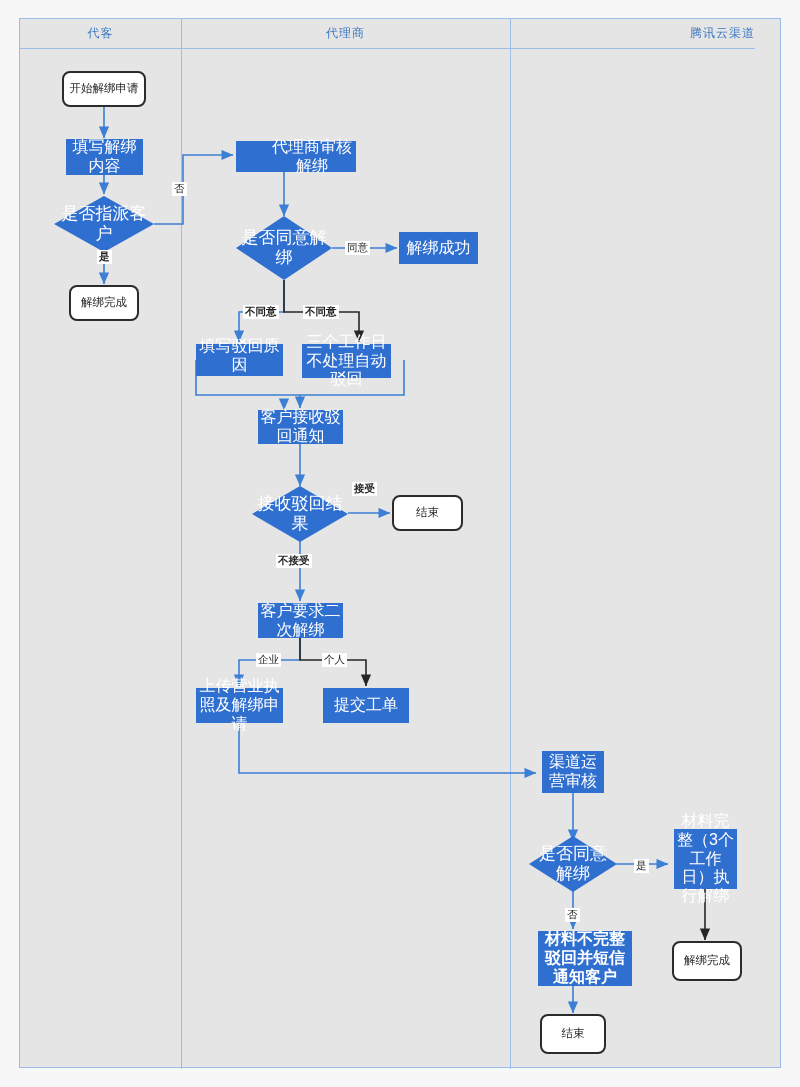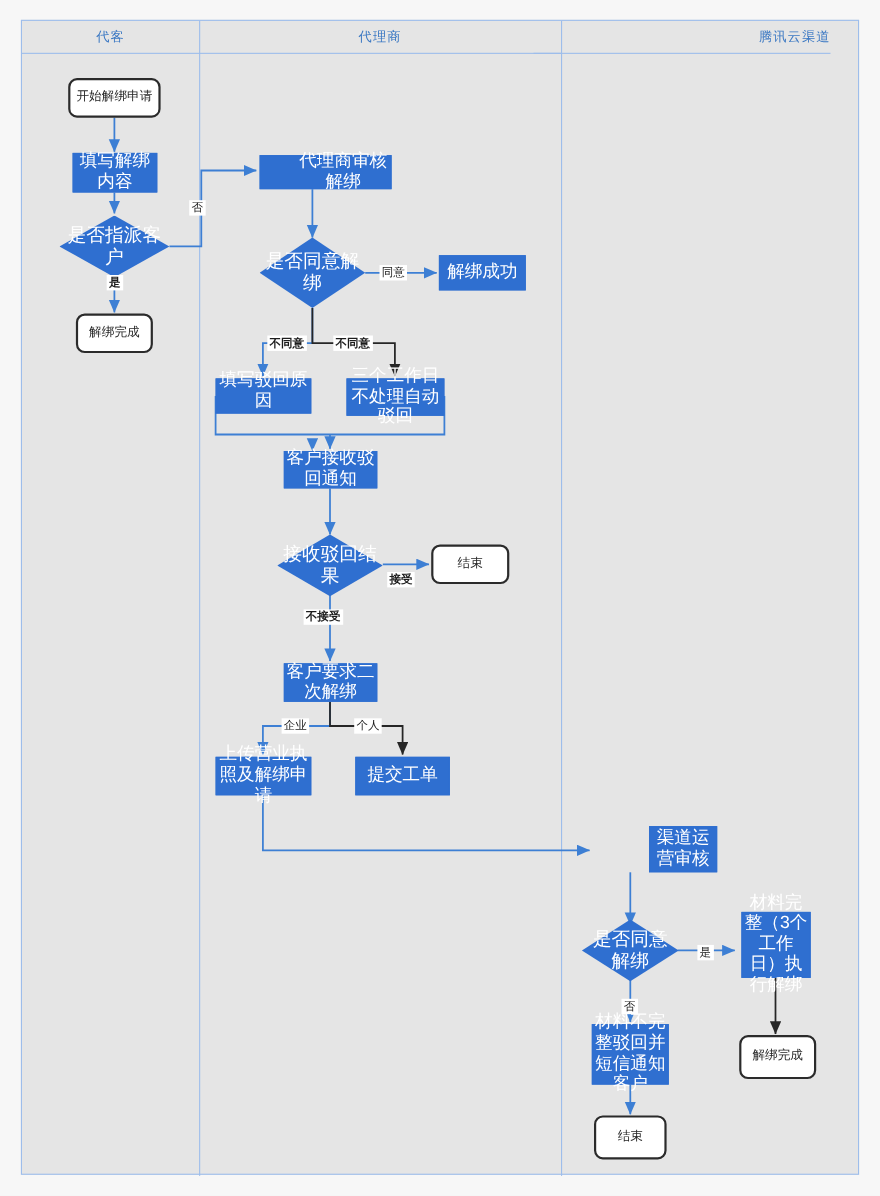--- a/index.html
+++ b/index.html
@@ -107,21 +107,21 @@
   </div>
 
   <div class="node proc" style="left:399px;top:232px;width:79px;height:32px;">
     <span>解绑成功</span>
   </div>
 
   <div class="node proc" style="left:196px;top:344px;width:87px;height:32px;align-items:flex-end;">
     <span>填写驳回原因</span>
   </div>
 
-  <div class="node proc" style="left:315px;top:344px;width:89px;height:34px;">
+  <div class="node proc" style="left:302px;top:344px;width:89px;height:34px;">
     <span>三个工作日不处理自动驳回</span>
   </div>
 
   <div class="node proc" style="left:258px;top:410px;width:85px;height:34px;">
     <span>客户接收驳回通知</span>
   </div>
 
   <div class="node diamond" style="left:252px;top:486px;width:96px;height:56px;">
     <div class="dshape"></div>
     <div class="dtext">接收驳回结果</div>
@@ -136,34 +136,34 @@
   </div>
 
   <div class="node proc" style="left:196px;top:688px;width:87px;height:35px;">
     <span>上传营业执照及解绑申请</span>
   </div>
 
   <div class="node proc" style="left:323px;top:688px;width:86px;height:35px;align-items:center;">
     <span>提交工单</span>
   </div>
 
-  <div class="node proc" style="left:542px;top:751px;width:62px;height:42px;margin-left:48px;">
+  <div class="node proc" style="left:542px;top:751px;width:62px;height:42px;">
     <span>渠道运营审核</span>
   </div>
 
   <div class="node diamond" style="left:529px;top:836px;width:88px;height:56px;">
     <div class="dshape"></div>
     <div class="dtext">是否同意解绑</div>
   </div>
 
   <div class="node proc" style="left:674px;top:829px;width:63px;height:60px;">
     <span>材料完整（3个工作日）执行解绑</span>
   </div>
 
-  <div class="node proc" style="left:538px;top:931px;width:70px;height:55px;">
+  <div class="node proc" style="left:538px;top:931px;width:94px;height:55px;font-weight:bold;">
     <span>材料不完整驳回并短信通知客户</span>
   </div>
 
   <div class="node term" style="left:672px;top:941px;width:70px;height:40px;">
     <span>解绑完成</span>
   </div>
 
   <div class="node term" style="left:540px;top:1014px;width:66px;height:40px;">
     <span>结束</span>
   </div>
@@ -176,21 +176,21 @@
   </div>
   <div class="elabel" style="left:345px;top:241px;">
     <span>同意</span>
   </div>
   <div class="elabel b" style="left:243px;top:305px;">
     <span>不同意</span>
   </div>
   <div class="elabel b" style="left:303px;top:305px;">
     <span>不同意</span>
   </div>
-  <div class="elabel b" style="left:352px;top:520px;">
+  <div class="elabel b" style="left:352px;top:482px;">
     <span>接受</span>
   </div>
   <div class="elabel b" style="left:276px;top:554px;">
     <span>不接受</span>
   </div>
   <div class="elabel" style="left:256px;top:653px;">
     <span>企业</span>
   </div>
   <div class="elabel" style="left:322px;top:653px;">
     <span>个人</span>

